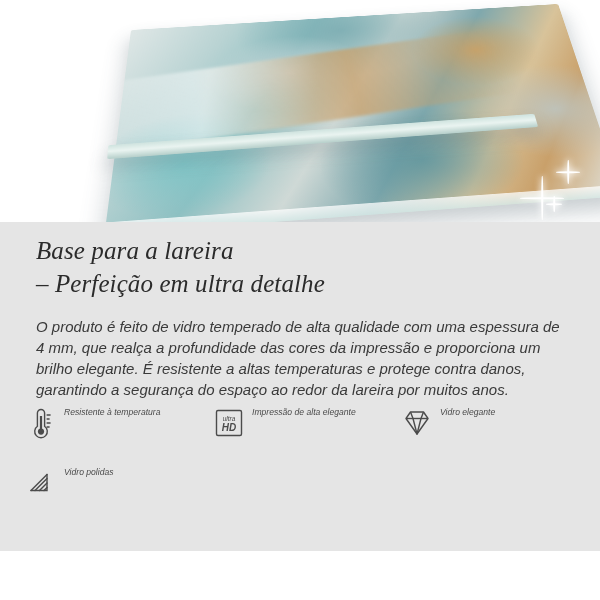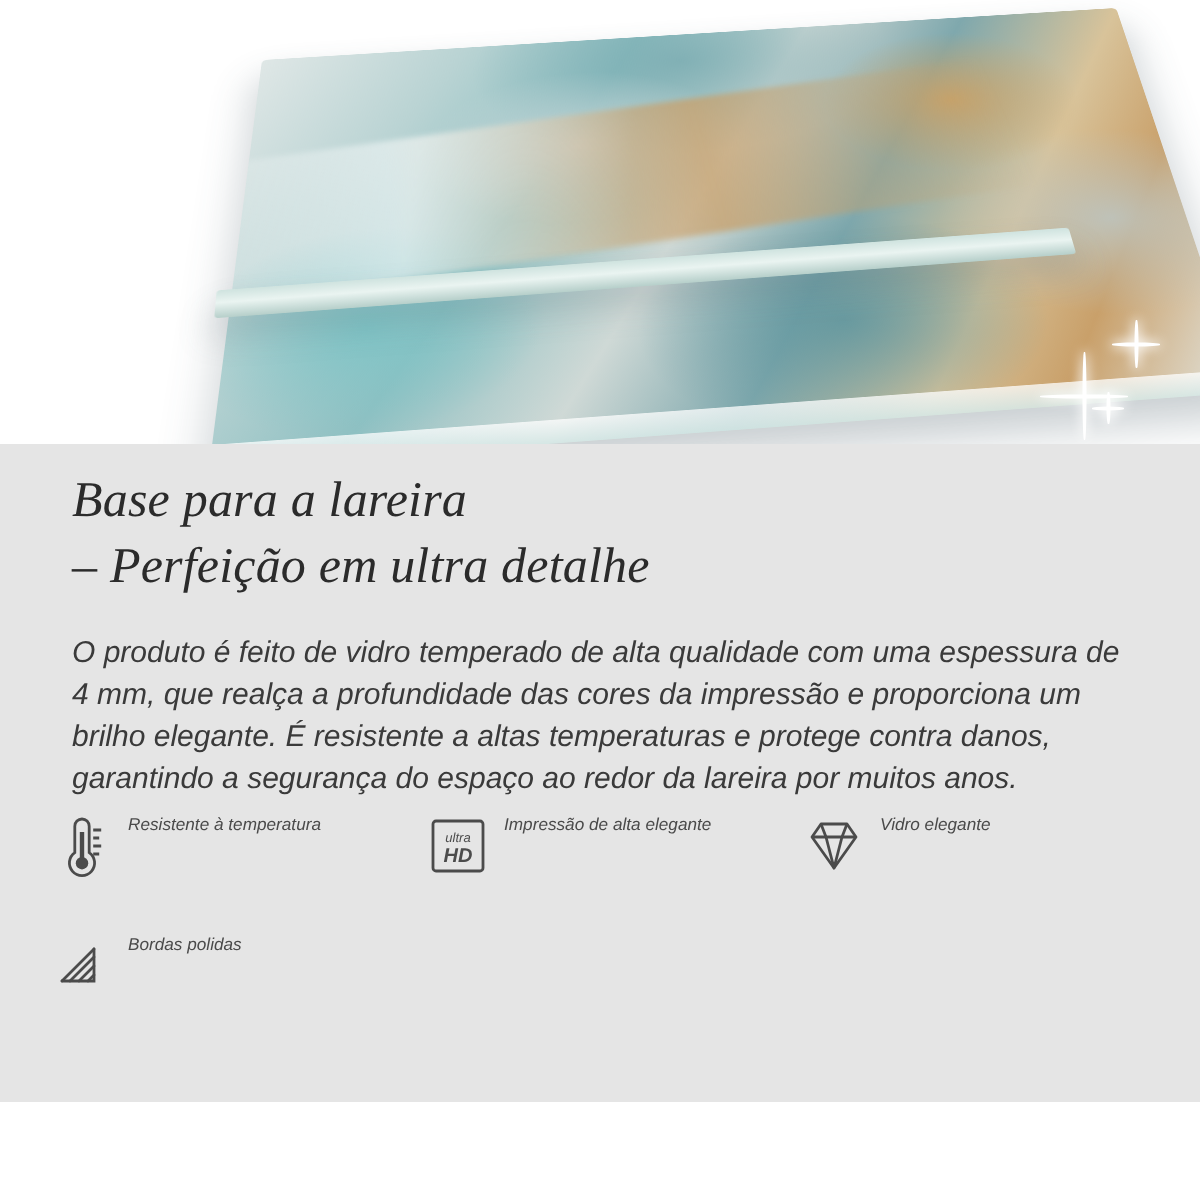--- a/index.html
+++ b/index.html
@@ -251,20 +251,20 @@
       <div class="feat">
         <div class="feat-icon">
           <svg width="38" height="34" viewBox="0 0 38 34" fill="none" stroke="#4b4b4b" stroke-width="1.4" stroke-linecap="round">
             <path d="M9 24.5 25 8.5"></path>
             <path d="M13 24.5 25 12.5"></path>
             <path d="M17.5 24.5 25 17"></path>
             <path d="M22 24.5 25 21.5"></path>
             <path d="M9 24.5h16V8.5"></path>
           </svg>
         </div>
-        <div class="feat-label">Bordas polidas</div>
+        <div class="feat-label">Vidro polidas</div>
       </div>
 
 
     </div>
   </div>
 
 </div>
 
 </body></html>

